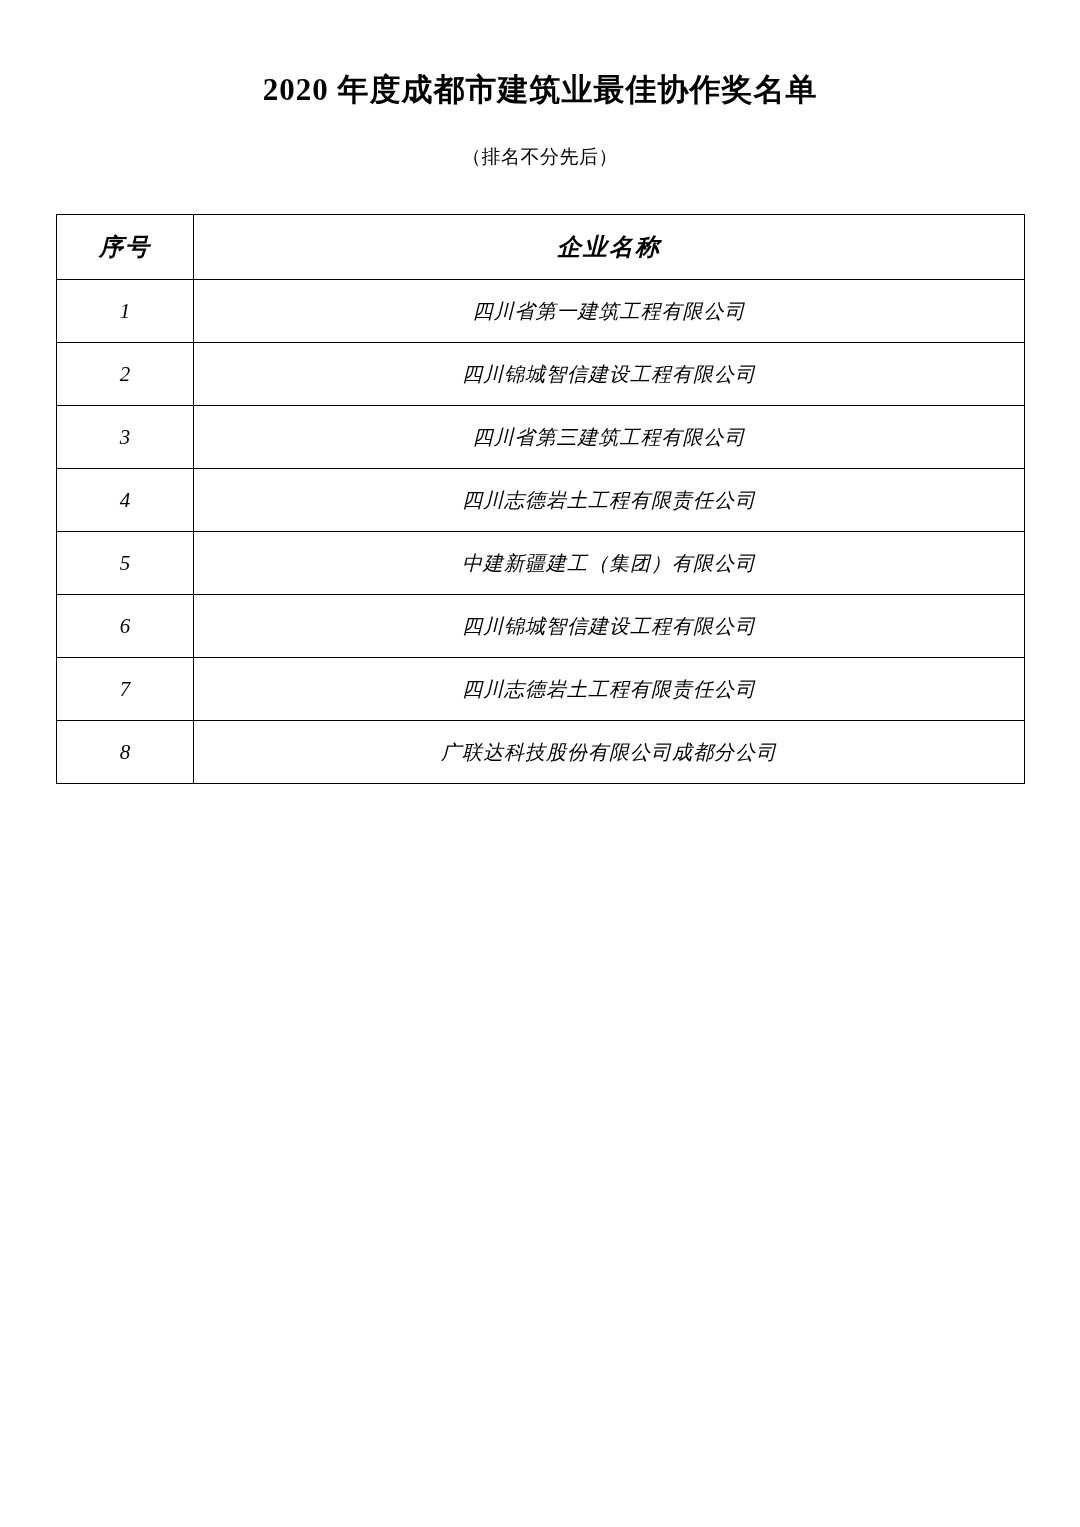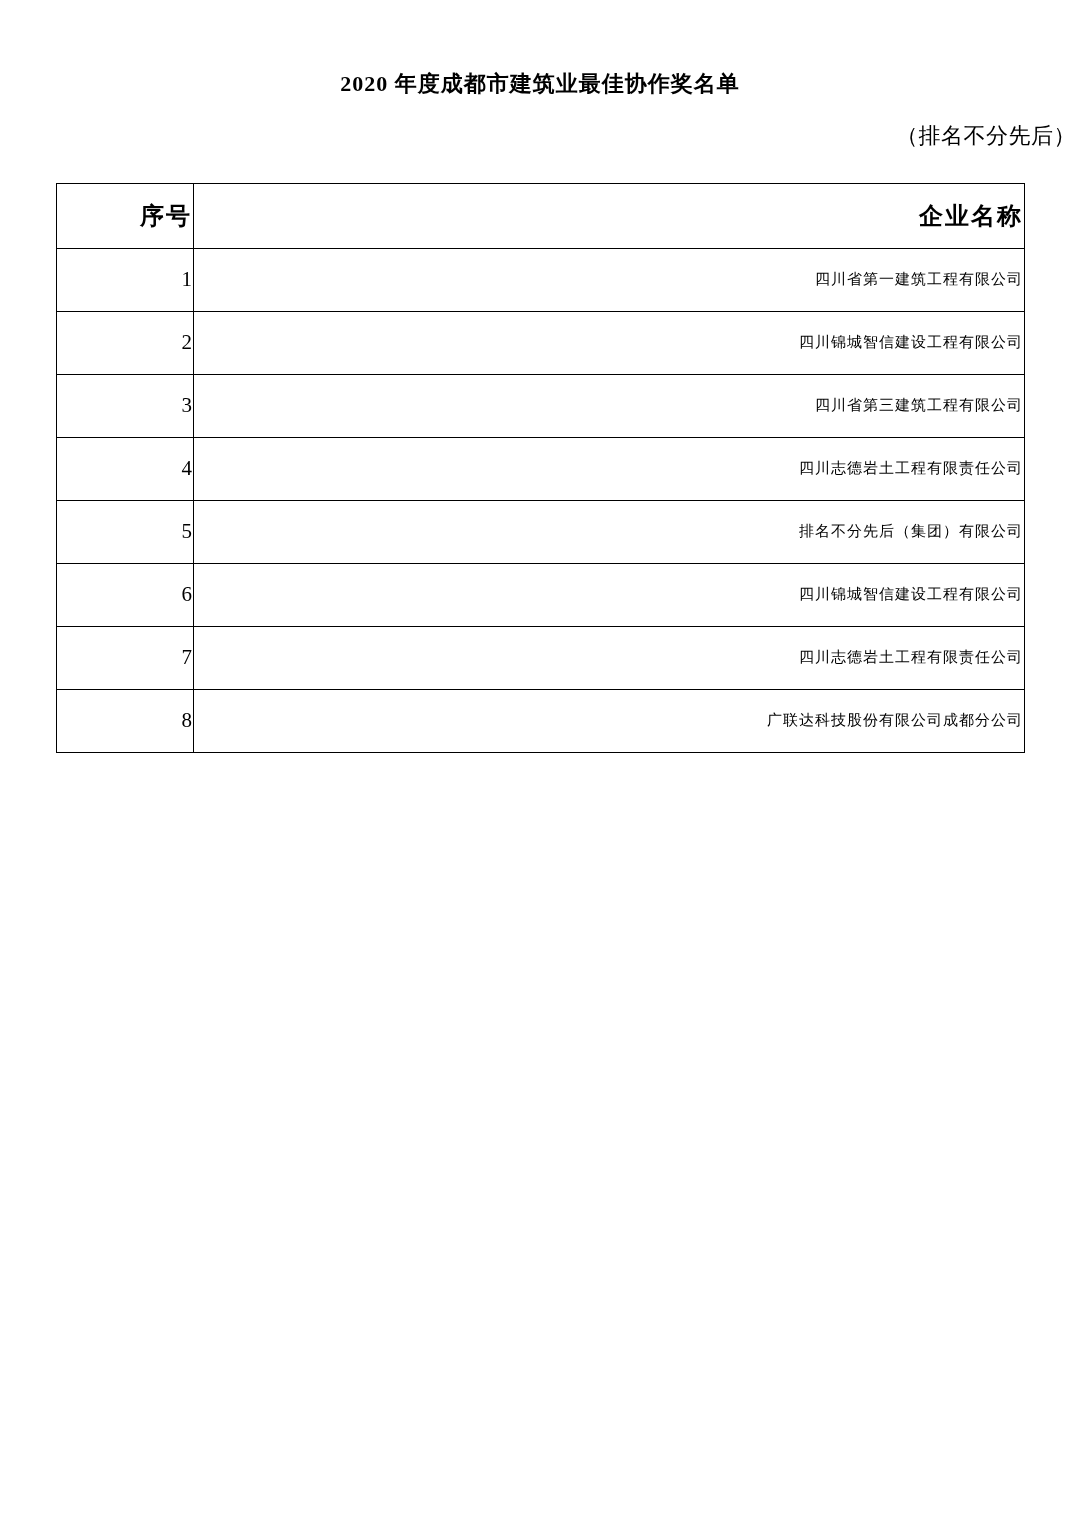--- a/index.html
+++ b/index.html
@@ -17,62 +17,63 @@
   }
   .page {
     width: 1080px;
     height: 1527px;
     box-sizing: border-box;
     padding: 0;
     position: relative;
   }
   .doc-title {
     text-align: center;
-    font-size: 22px;
+    font-size: 31px;
     font-weight: bold;
     letter-spacing: 1px;
     margin: 0;
     padding-top: 70px;
     line-height: 1.3;
     font-family: "Liberation Serif", "DejaVu Serif", serif;
   }
   .doc-subtitle {
-    text-align: right;
-    font-size: 22px;
-    margin: 4px;
+    text-align: center;
+    font-size: 19px;
+    margin: 16px;
     padding-top: 18px;
     letter-spacing: 0.5px;
     font-family: "Liberation Serif", "DejaVu Serif", serif;
   }
   .table-wrap {
     margin: 0 auto;
     padding-top: 28px;
     width: 968px;
   }
   table.list {
     border-collapse: collapse;
     width: 968px;
     table-layout: fixed;
   }
   table.list th, table.list td {
     border: 1.3px solid #000000;
-    text-align: right;
+    text-align: center;
     vertical-align: middle;
     font-weight: normal;
     font-family: "Liberation Serif", "DejaVu Serif", serif;
+    font-style: italic;
   }
   table.list th {
     height: 62px;
     font-size: 24px;
     font-weight: bold;
     letter-spacing: 2px;
   }
   table.list td {
     height: 60px;
-    font-size: 15px;
+    font-size: 20px;
     letter-spacing: 1px;
   }
   table.list td.idx {
     font-size: 21px;
     letter-spacing: 0;
   }
   col.c-idx { width: 137px; }
   col.c-name { width: 831px; }
 </style>
 </head>
@@ -108,21 +109,21 @@
         <tr>
           <td class="idx">3</td>
           <td>四川省第三建筑工程有限公司</td>
         </tr>
         <tr>
           <td class="idx">4</td>
           <td>四川志德岩土工程有限责任公司</td>
         </tr>
         <tr>
           <td class="idx">5</td>
-          <td>排名不分先后（集团）有限公司</td>
+          <td>中建新疆建工（集团）有限公司</td>
         </tr>
         <tr>
           <td class="idx">6</td>
           <td>四川锦城智信建设工程有限公司</td>
         </tr>
         <tr>
           <td class="idx">7</td>
           <td>四川志德岩土工程有限责任公司</td>
         </tr>
         <tr>

